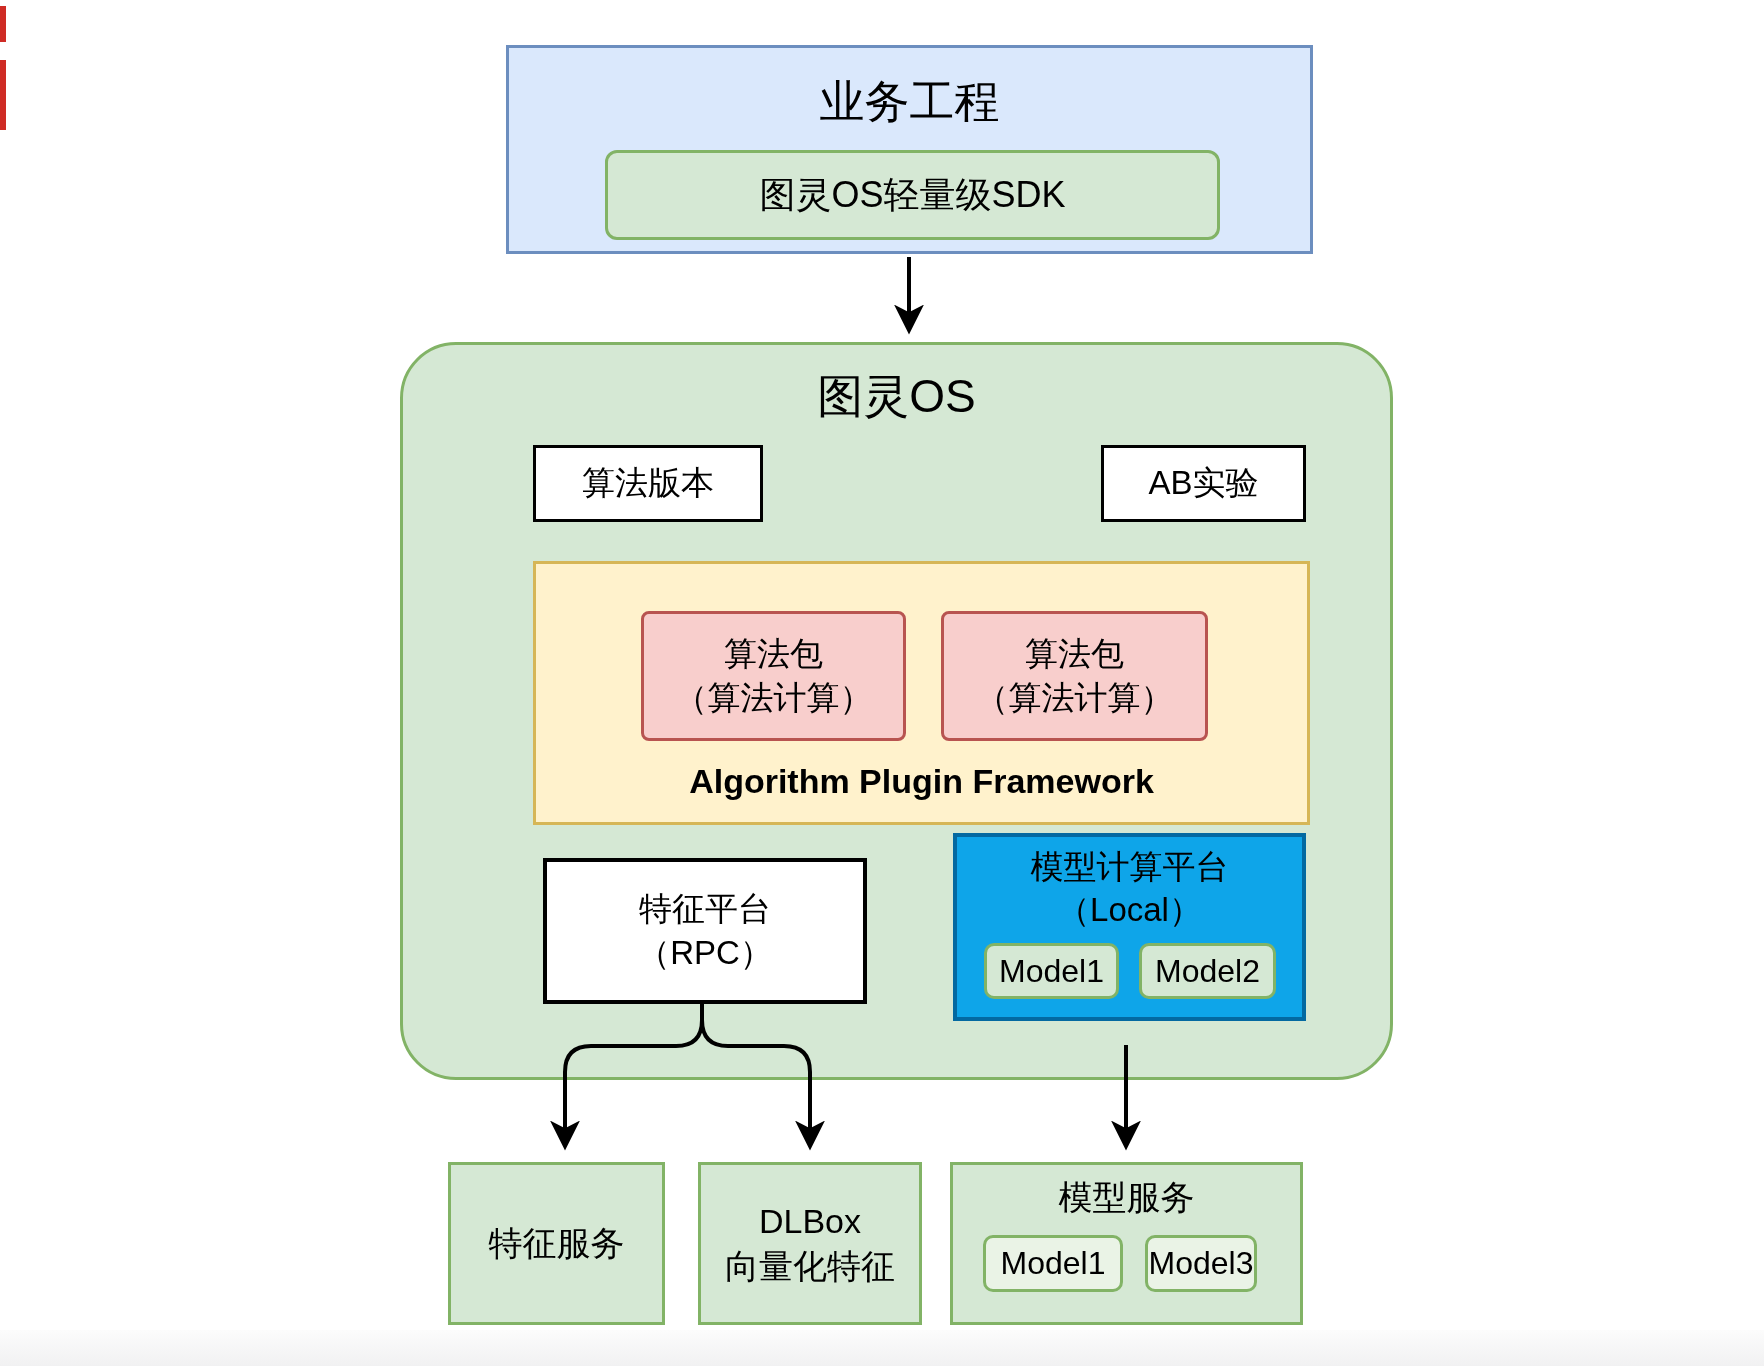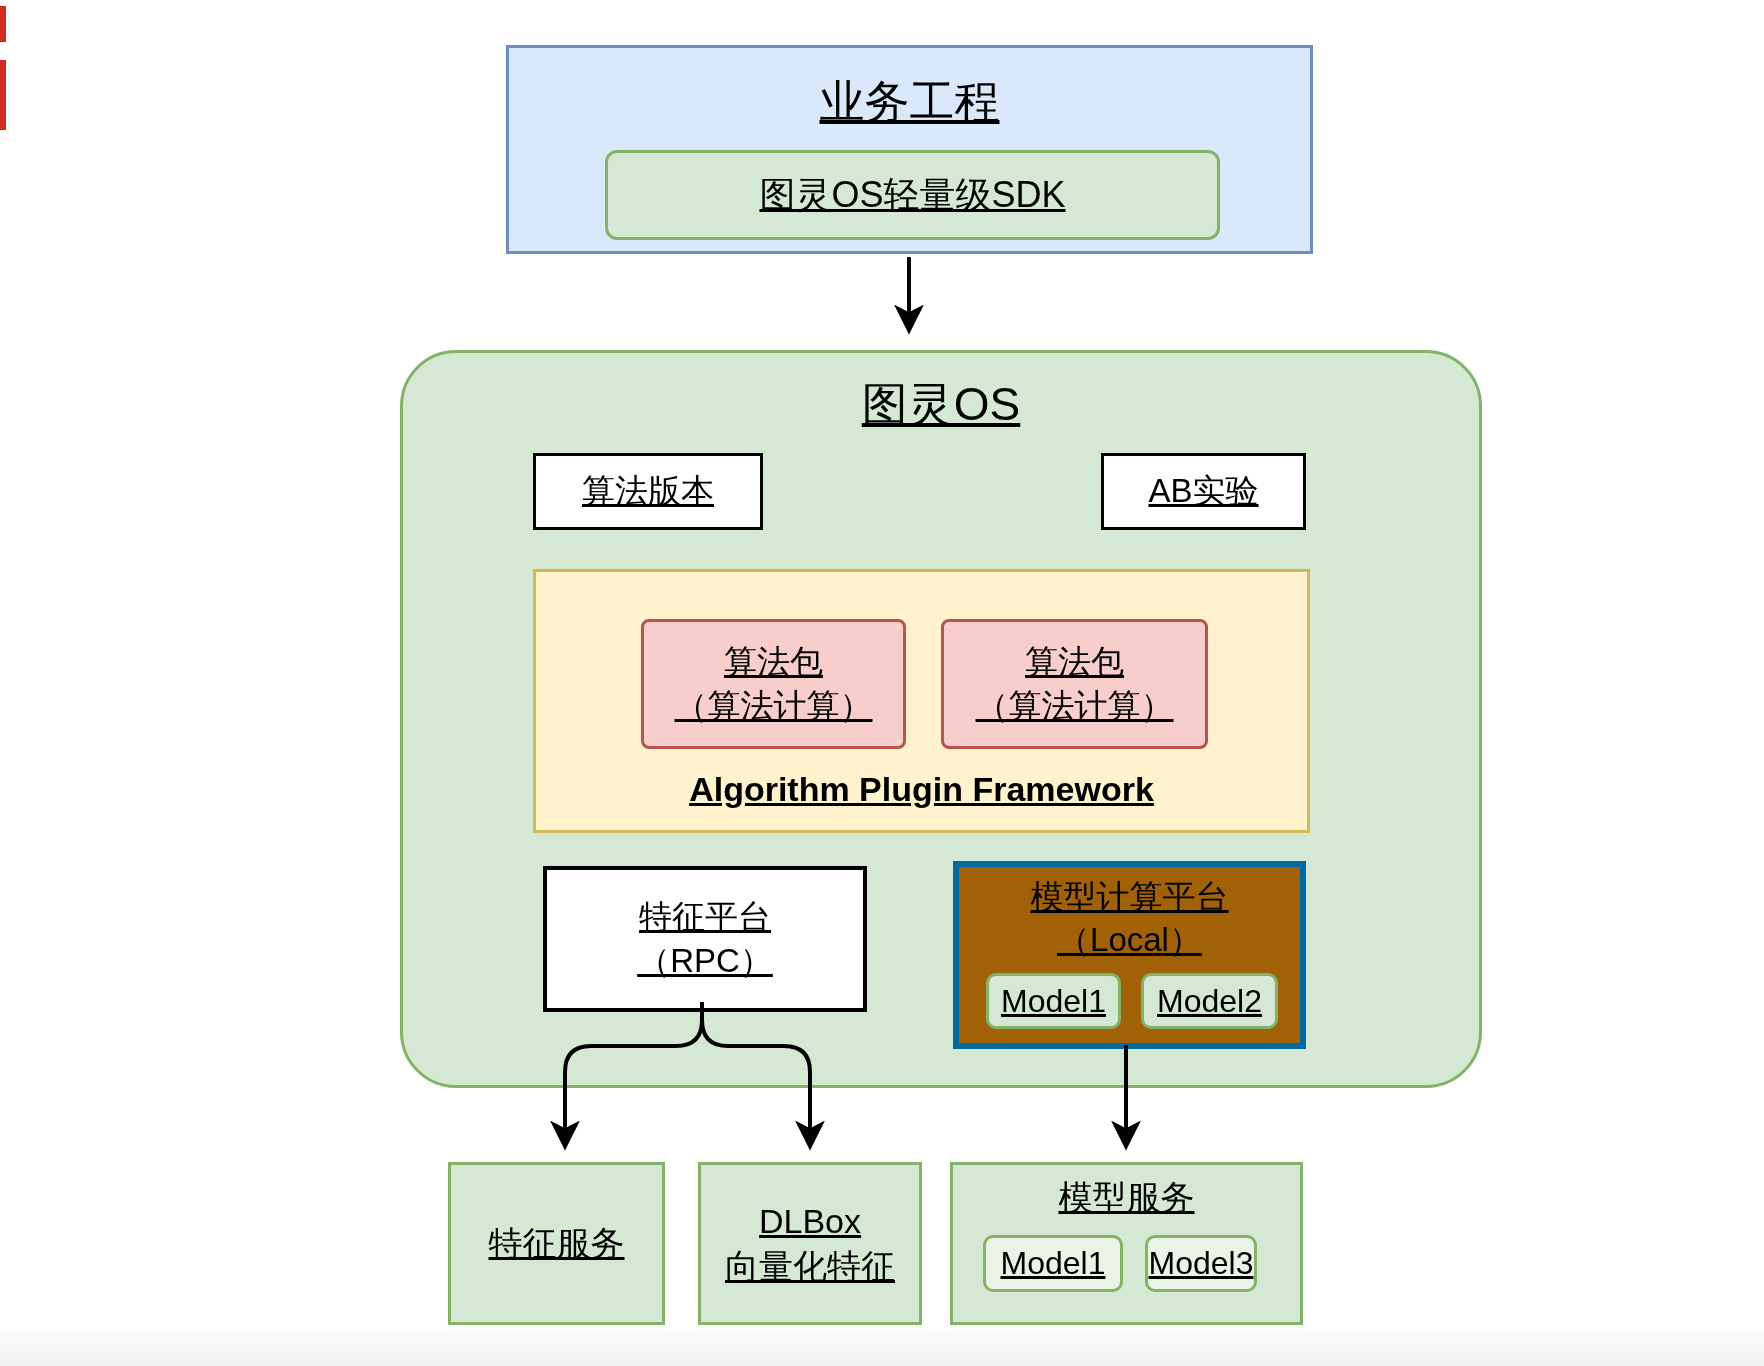--- a/index.html
+++ b/index.html
@@ -9,21 +9,21 @@
     font-family: "Liberation Sans", "DejaVu Sans", sans-serif;
     color: #000;
   }
   #canvas {
     position: relative;
     width: 1764px;
     height: 1366px;
     background: #ffffff;
     overflow: hidden;
   }
-  .abs { position: absolute; box-sizing: border-box; text-decoration: underline; }
+  .abs { position: absolute; box-sizing: border-box; }
 
   
   .business-box {
     left: 506px; top: 45px; width: 807px; height: 209px;
     background: #dae8fc;
     border: 3px solid #6c8ebf;
   }
   .business-title {
     left: 0; top: 26px; width: 100%;
     text-align: center;
@@ -34,25 +34,24 @@
     left: 96px; top: 102px; width: 615px; height: 90px;
     background: #d5e8d4;
     border: 3px solid #82b366;
     border-radius: 12px;
     display: flex; align-items: center; justify-content: center;
     font-size: 36px;
   }
 
   
   .turing-container {
-    left: 400px; top: 342px; width: 1082px; height: 738px;
+    left: 400px; top: 342px; width: 993px; height: 738px;
     background: #d5e8d4;
     border: 3px solid #82b366;
     border-radius: 56px;
-    margin-top: 8px;
   }
   .turing-title {
     left: 0; top: 22px; width: 100%;
     text-align: center;
     font-size: 46px;
     line-height: 58px;
   }
   .white-box {
     background: #ffffff;
     border: 3px solid #000000;
@@ -90,23 +89,23 @@
     font-size: 34px;
   }
 
   .feature-platform {
     left: 140px; top: 513px; width: 324px; height: 146px;
     border-width: 4px;
     line-height: 44px;
     white-space: pre-line;
   }
   .model-platform {
-    left: 550px; top: 508px; width: 353px; height: 188px;
-    background: #a16207;
-    border: 6px solid #0369a1;
+    left: 550px; top: 488px; width: 353px; height: 188px;
+    background: #0ea5e9;
+    border: 4px solid #0369a1;
   }
   .model-platform-title {
     left: 0; top: 8px; width: 100%;
     text-align: center;
     font-size: 33px;
     line-height: 43px;
     white-space: pre-line;
   }
   .chip {
     background: #d5e8d4;

